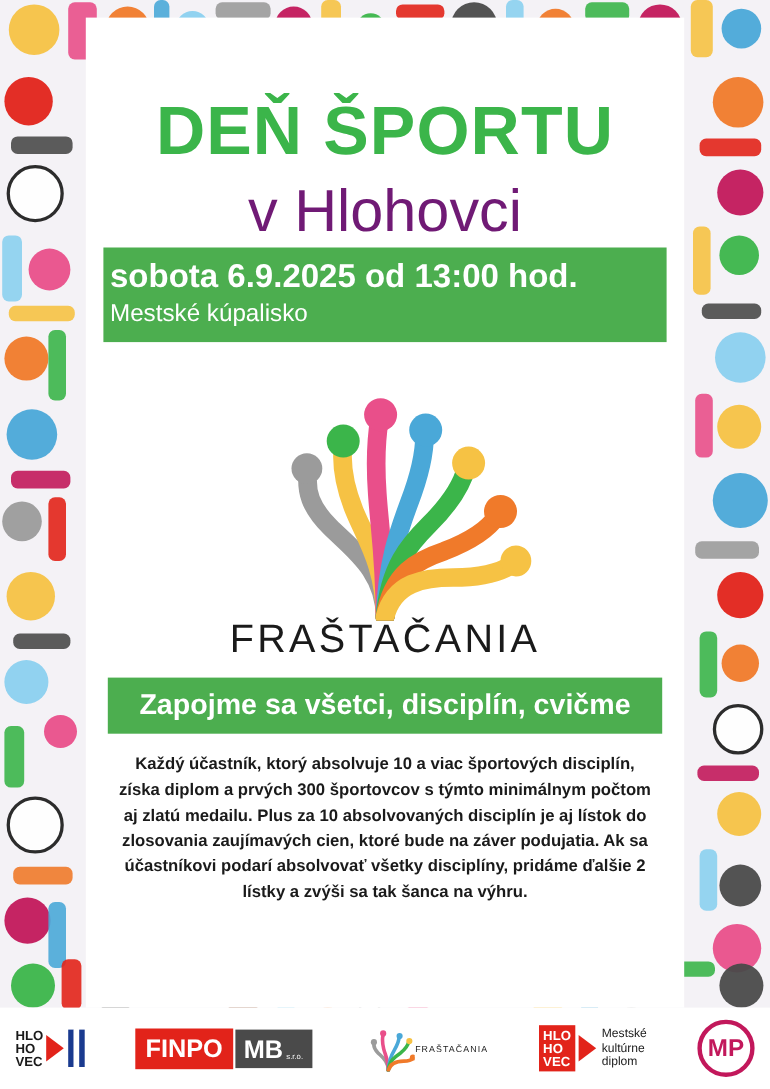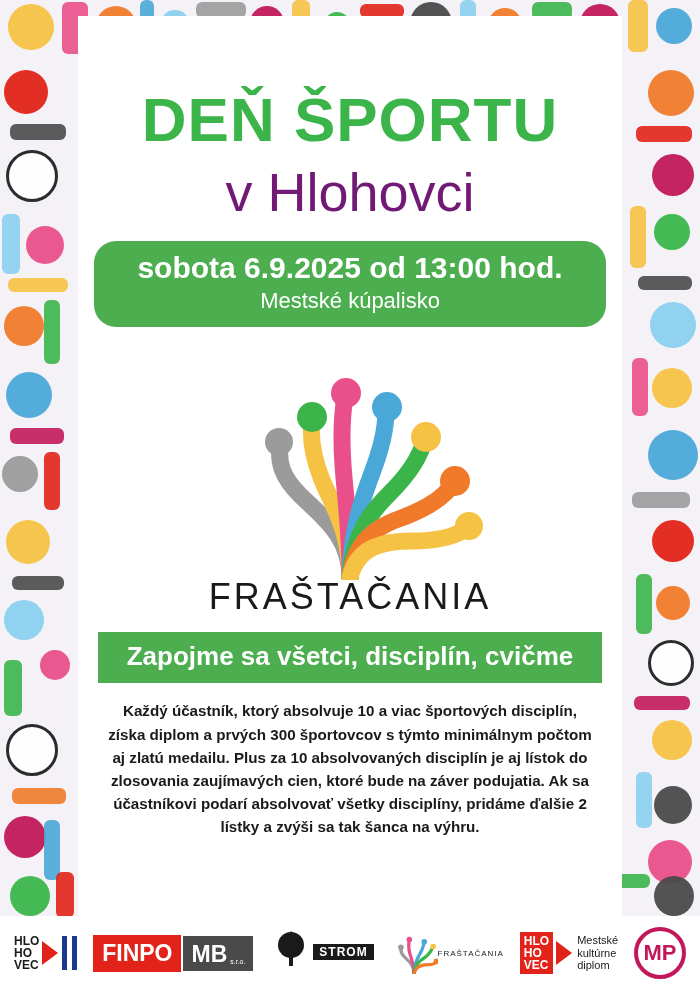--- a/index.html
+++ b/index.html
@@ -60,26 +60,25 @@
   }
   .title-sub {
     font-size: 54px;
     font-weight: normal;
     color: #701a75;
     line-height: 1.15;
     margin: 6px 0 0 0;
   }
 
   .green-band {
-    margin: 18px 16px 0 16px;
+    margin: 2px 16px 0 16px;
     background: #4cae4f;
     color: #ffffff;
-    text-align: center;
+    text-align: left;
     padding: 8px 6px 12px 6px;
-    border-radius: 22px;
   }
   .green-band .line1 {
     font-size: 30px;
     font-weight: bold;
     line-height: 1.25;
   }
   .green-band .line2 {
     font-size: 22px;
     font-weight: normal;
     line-height: 1.3;
@@ -334,30 +333,20 @@
     </div>
 
     <div class="sponsor">
       <div class="finpo">FINPO</div>
       <div class="mb">
         <span>MB</span>
         <span class="sro">s.r.o.</span>
       </div>
     </div>
 
-    <div class="sponsor strom">
-      <div>
-        <svg width="44" height="44" viewBox="0 0 44 44">
-          <circle cx="22" cy="16" r="13" fill="#1a1a1a"></circle>
-          <path d="M16 10 L22 2 L28 10 Z" fill="#1a1a1a"></path>
-          <rect x="20" y="27" width="4" height="10" fill="#1a1a1a"></rect>
-        </svg>
-      </div>
-      <div class="tree-band">STROM</div>
-    </div>
 
     <div class="sponsor frast-mini">
       <svg width="48" height="42" viewBox="0 0 100 90">
         <g fill="none" stroke-width="7" stroke-linecap="round">
           <path d="M50 88 C50 70 38 62 30 54 C22 46 21 40 22 34" stroke="#9b9b9b"></path>
           <path d="M50 88 C50 68 44 58 41 46 C38 34 38 26 40 18" stroke="#e94f8a"></path>
           <path d="M50 88 C51 68 56 58 62 48 C69 36 71 28 71 22" stroke="#4aa8d8"></path>
           <path d="M50 88 C52 70 62 62 74 54 C84 46 88 40 90 32" stroke="#3bb54a"></path>
           <path d="M50 88 C54 74 68 70 80 70 C90 70 95 68 98 64" stroke="#f07a2a"></path>
         </g>

